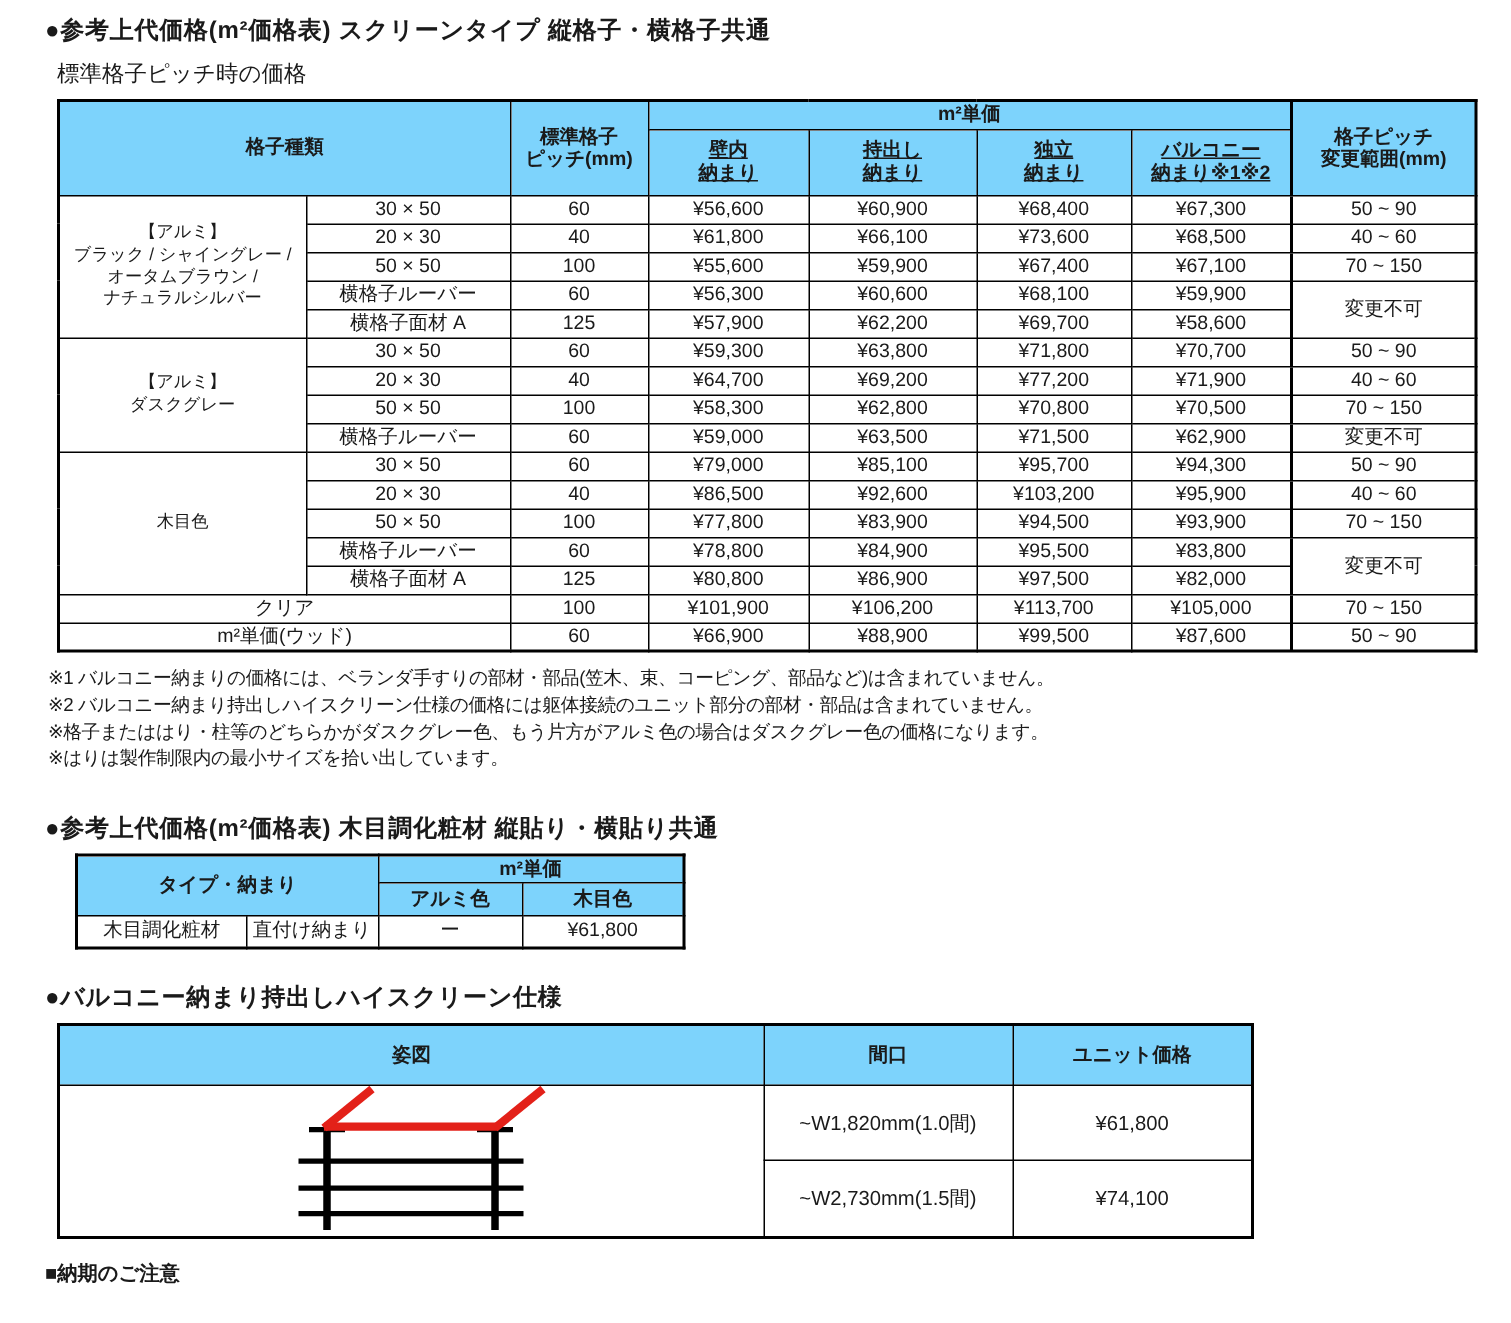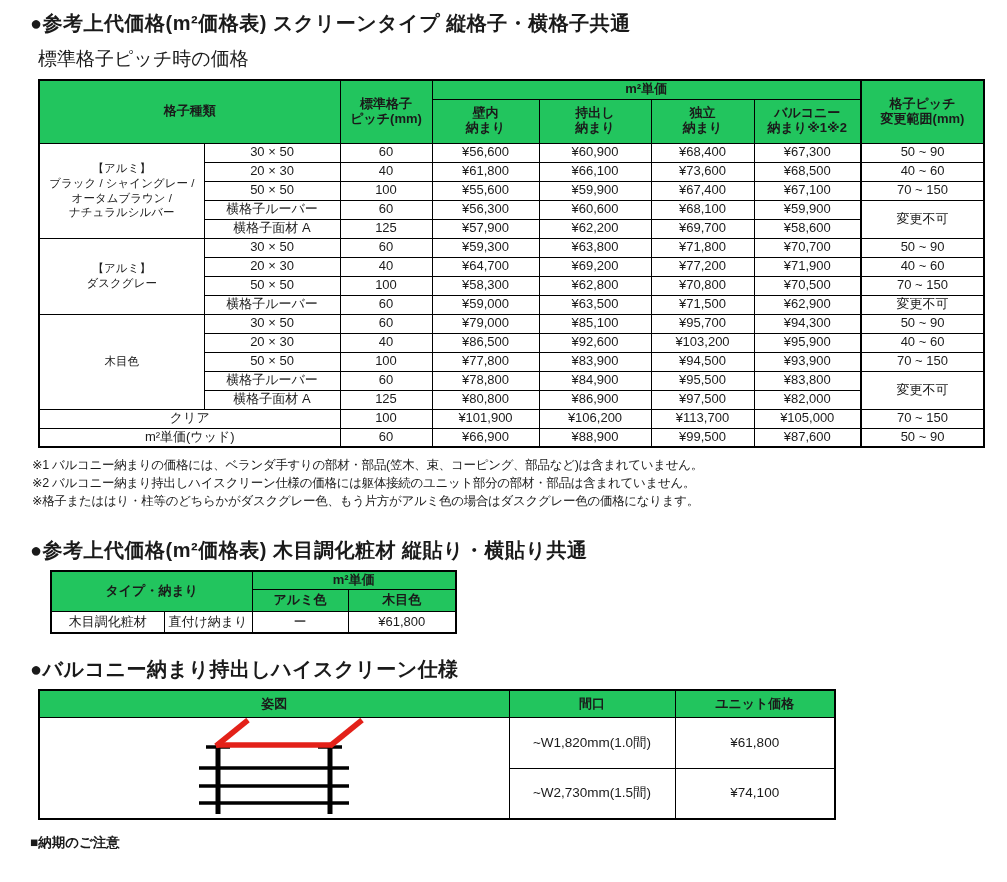--- a/index.html
+++ b/index.html
@@ -4,60 +4,60 @@
 <style>
   * { box-sizing: border-box; margin: 0; padding: 0; }
   html,body { background:#ffffff; }
   body {
     width: 1007px; height: 882px;
     font-family: "Liberation Sans", "DejaVu Sans", sans-serif;
     color: #1a1a1a;
     padding: 10px 22px 0 30px;
     overflow: hidden;
   }
-  .sec-title { font-size: 20px; font-weight: bold; letter-spacing: 0.5px; }
-  .sub-title { font-size: 19px; margin-top: 9px; margin-left: 8px; }
+  .sec-title { font-size: 16px; font-weight: bold; letter-spacing: 0.5px; }
+  .sub-title { font-size: 15px; margin-top: 9px; margin-left: 8px; }
 
   table { border-collapse: collapse; table-layout: fixed; margin-left: 8px; }
   table.bordered { border: 2.5px solid #000; }
   th, td {
     border: 1px solid #000;
     font-size: 13px;
     text-align: center;
     vertical-align: middle;
     padding: 0 2px;
     line-height: 1.15;
     overflow: hidden;
   }
-  th { background: #22c55e; font-weight: bold; }
+  th { background: #7dd3fc; font-weight: bold; }
   .pre { white-space: pre-line; }
   .sep { border-left: 2.5px solid #000; }
 
   
   #t1 { margin-top: 7px; }
   #t1 tr.hrow1 { height: 19px; }
-  #t1 tr.hrow2 { height: 44px; }
+  #t1 tr.hrow2 { height: 44px; text-decoration: underline; }
   #t1 tbody tr { height: 19px; }
   #t1 td.group { font-size: 11.5px; line-height: 1.3; padding: 0 1px; }
   #t1 th { font-size: 13px; }
 
   
   .notes { margin-top: 9px; margin-left: 2px; }
   .notes div { font-size: 12.5px; line-height: 1.42; letter-spacing: -0.3px; }
 
   
   #sec2 { margin-top: 27px; }
   #t2 { margin-top: 6px; margin-left: 20px; }
   #t2 tr { height: 22px; }
   #t2 tr.hrow1 { height: 18px; }
 
   
   #sec3 { margin-top: 22px; }
   .t3wrap { display: flex; align-items: flex-start; margin-top: 6px; }
-  #t3 tr.hrow { height: 27px; }
+  #t3 tr.hrow { height: 40px; }
   #t3 tbody tr { height: 50px; }
   #t3 td { font-size: 13.5px; }
   .side-note {
     margin-left: 12px; font-size: 13px; line-height: 1.5;
     white-space: pre-line; text-align: left;
   }
   .diagram { display:block; margin: 0 auto; }
 
   
   #sec4 { margin-top: 14px; }
@@ -252,20 +252,21 @@
         <td>¥87,600</td>
         <td class="sep">50 ~ 90</td>
       </tr>
     </tbody>
   </table>
 
   <div class="notes">
     <div>※1 バルコニー納まりの価格には、ベランダ手すりの部材・部品(笠木、束、コーピング、部品など)は含まれていません。</div>
     <div>※2 バルコニー納まり持出しハイスクリーン仕様の価格には躯体接続のユニット部分の部材・部品は含まれていません。</div>
     <div>※格子またははり・柱等のどちらかがダスクグレー色、もう片方がアルミ色の場合はダスクグレー色の価格になります。</div>
+    <div>※はりは製作制限内の最小サイズを拾い出しています。</div>
   </div>
 
   <div id="sec2">
     <div class="sec-title">●参考上代価格(m²価格表) 木目調化粧材 縦貼り・横貼り共通</div>
     <table id="t2" class="bordered">
       <colgroup>
         <col style="width:113px">
           <col style="width:88px">
           <col style="width:96px">
           <col style="width:108px">

